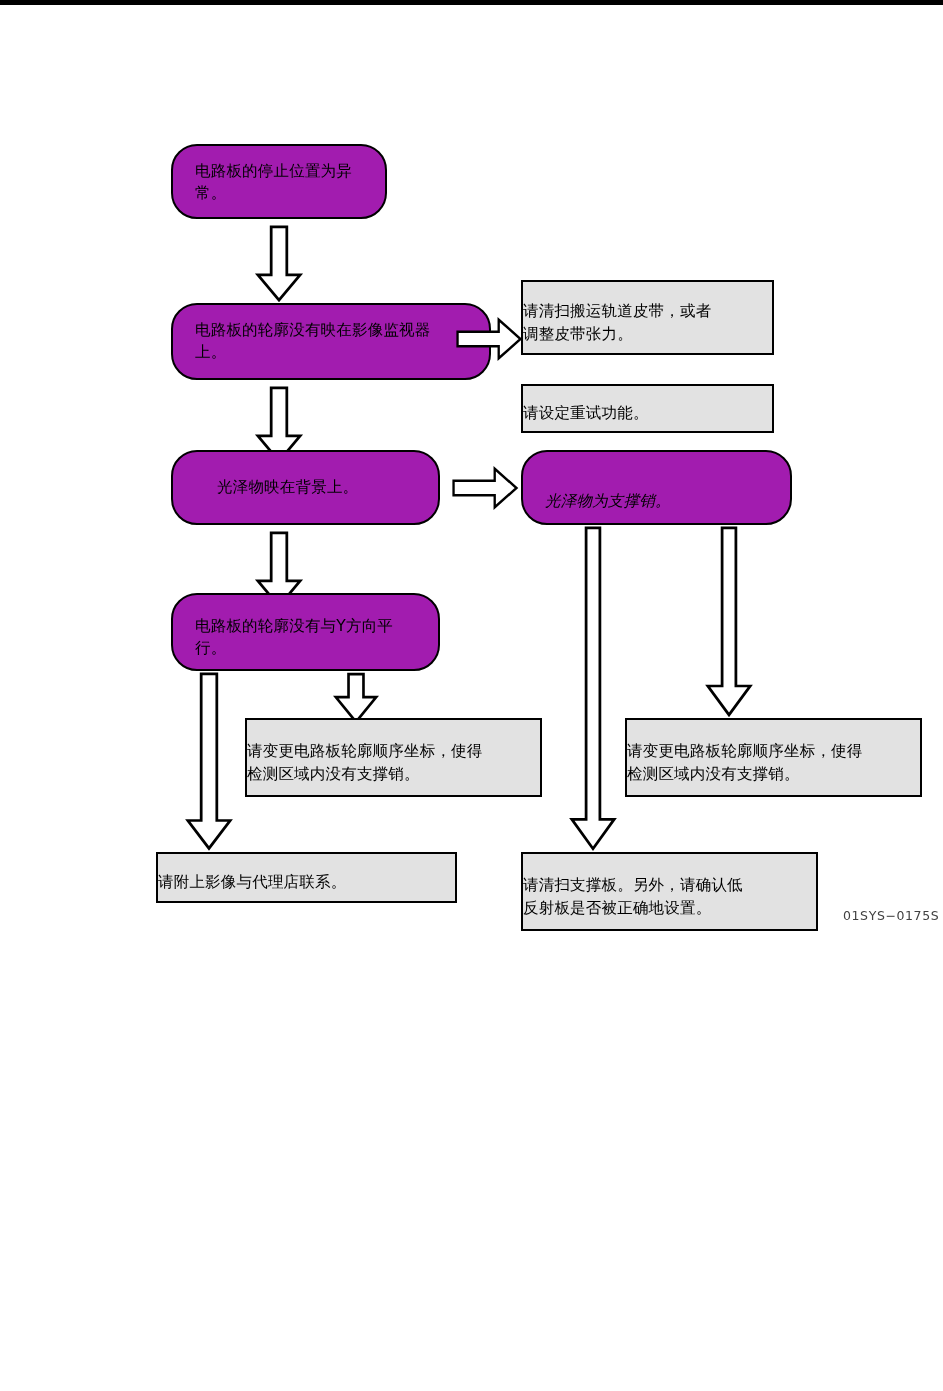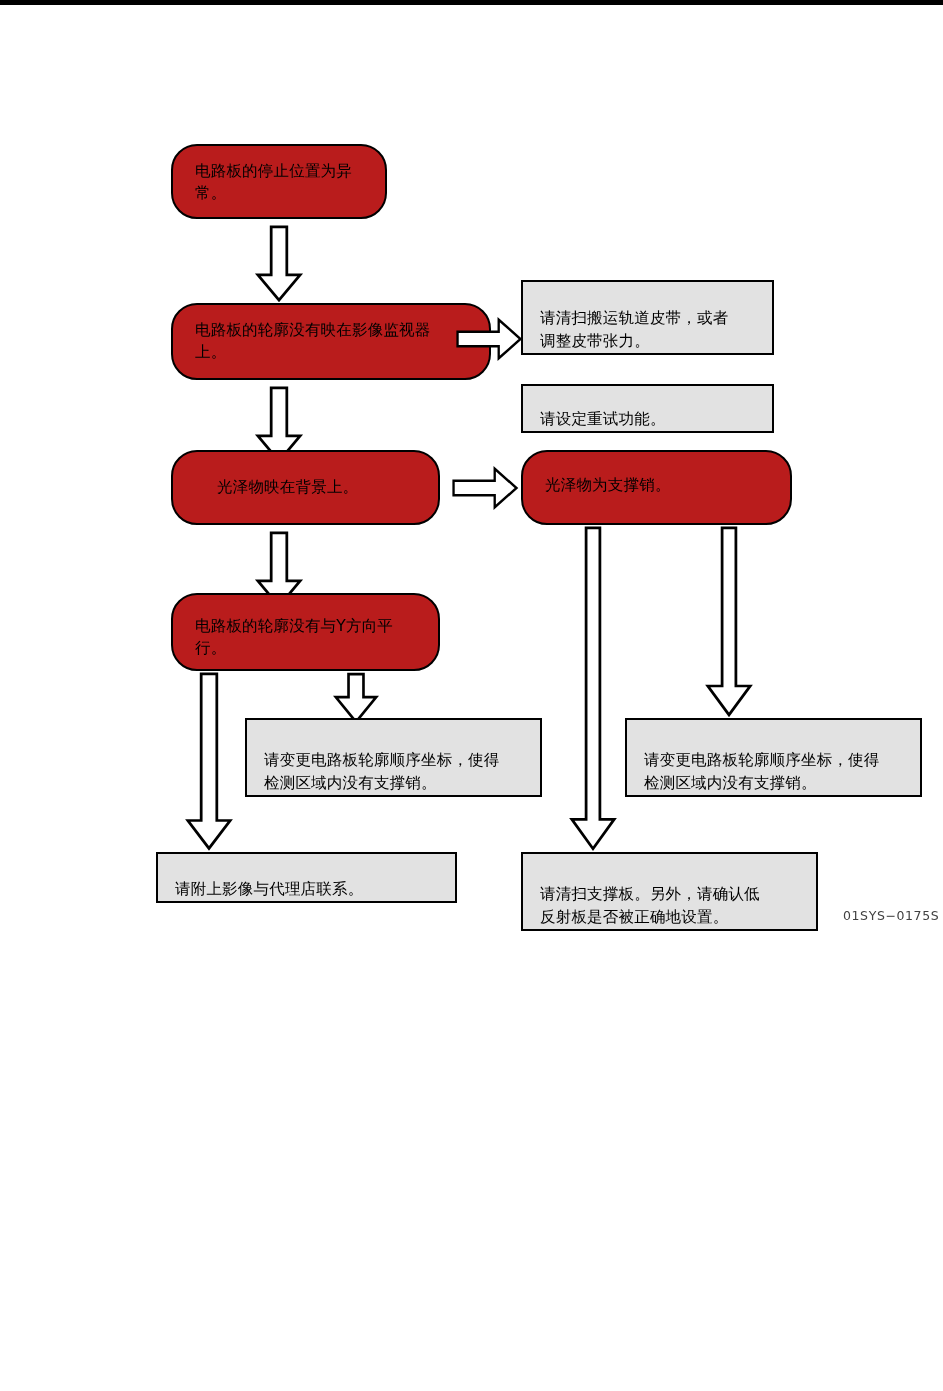--- a/index.html
+++ b/index.html
@@ -22,43 +22,43 @@
     left: 0;
     top: 0;
     width: 943px;
     height: 5px;
     background: #000000;
   }
   
   .rbox {
     position: absolute;
     box-sizing: border-box;
-    background: #b91c1c;
+    background: #a21caf;
     border: 2.5px solid #000000;
     border-radius: 26px;
     display: flex;
     align-items: flex-start;
     padding: 14px 18px 0 22px;
   }
   .rbox .txt {
     font-size: 15.5px;
     line-height: 1.45;
     color: #000000;
     letter-spacing: 0.2px;
     white-space: pre-line;
   }
   
   .gbox {
     position: absolute;
     box-sizing: border-box;
     background: #e2e2e2;
     border: 2.8px solid #000000;
     display: flex;
-    align-items: flex-end;
-    padding: 11px 14px 0 17px;
+    align-items: center;
+    padding: 11px 14px 0 0;
   }
   .gbox .txt {
     font-size: 15.5px;
     line-height: 1.5;
     color: #000000;
     letter-spacing: 0.2px;
     white-space: pre-line;
   }
   
   .arrow {
@@ -131,21 +131,21 @@
     <span class="txt" style="margin-top:10px;">光泽物映在背景上。</span>
   </div>
 
   <div class="arrow" style="left:452px; top:467px; width:66px; height:42px;">
     <svg viewBox="0 0 170 100" width="66" height="42" preserveAspectRatio="none">
       <polygon points="4,33 110,33 110,4 166,50 110,96 110,67 4,67"></polygon>
     </svg>
   </div>
 
   <div class="rbox" style="left:521px; top:450px; width:271px; height:75px;">
-    <span class="txt" style="margin-top:8px;">光泽物为支撑销。</span>
+    <span class="txt" style="margin-top:24px;font-style:italic;">光泽物为支撑销。</span>
   </div>
 
   <div class="arrow" style="left:256px; top:531px; width:46px; height:77px;">
     <svg viewBox="0 0 100 170" width="46" height="77" preserveAspectRatio="none">
       <polygon points="33,4 67,4 67,110 96,110 50,166 4,110 33,110"></polygon>
     </svg>
   </div>
 
   <div class="rbox" style="left:171px; top:593px; width:269px; height:78px;">
     <span class="txt" style="margin-top:6px;">电路板的轮廓没有与Y方向平行。</span>

